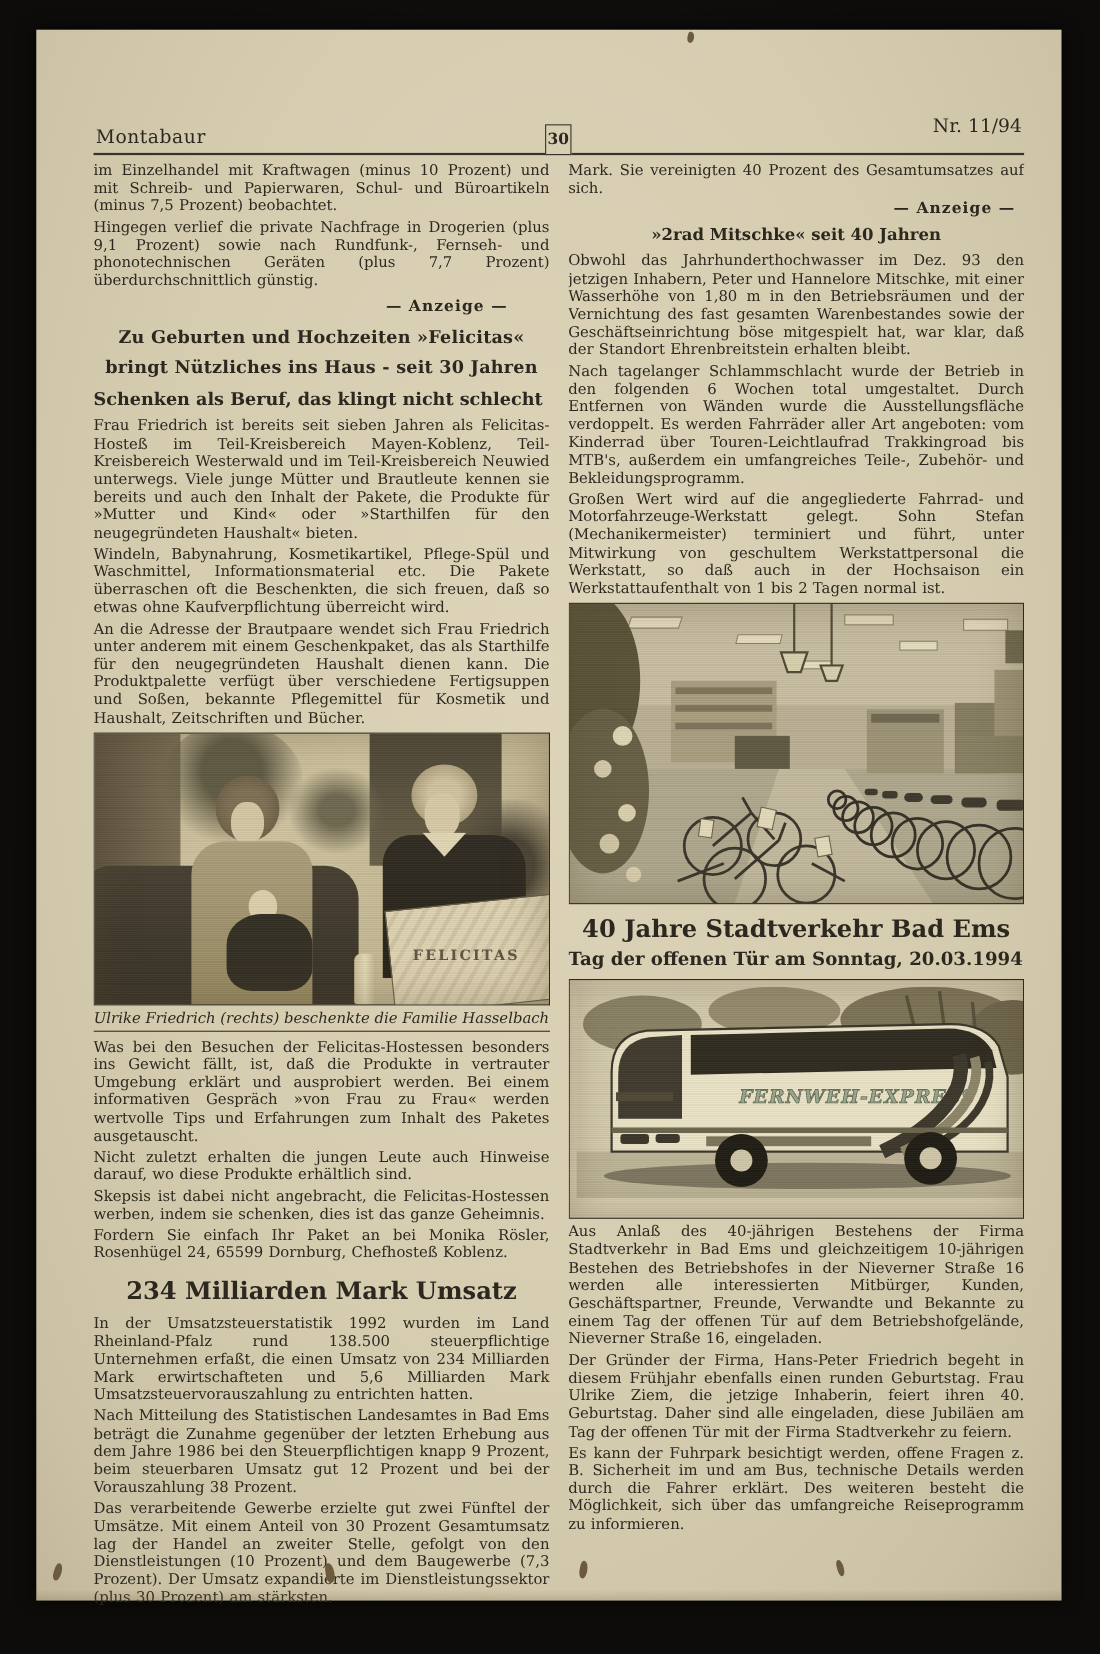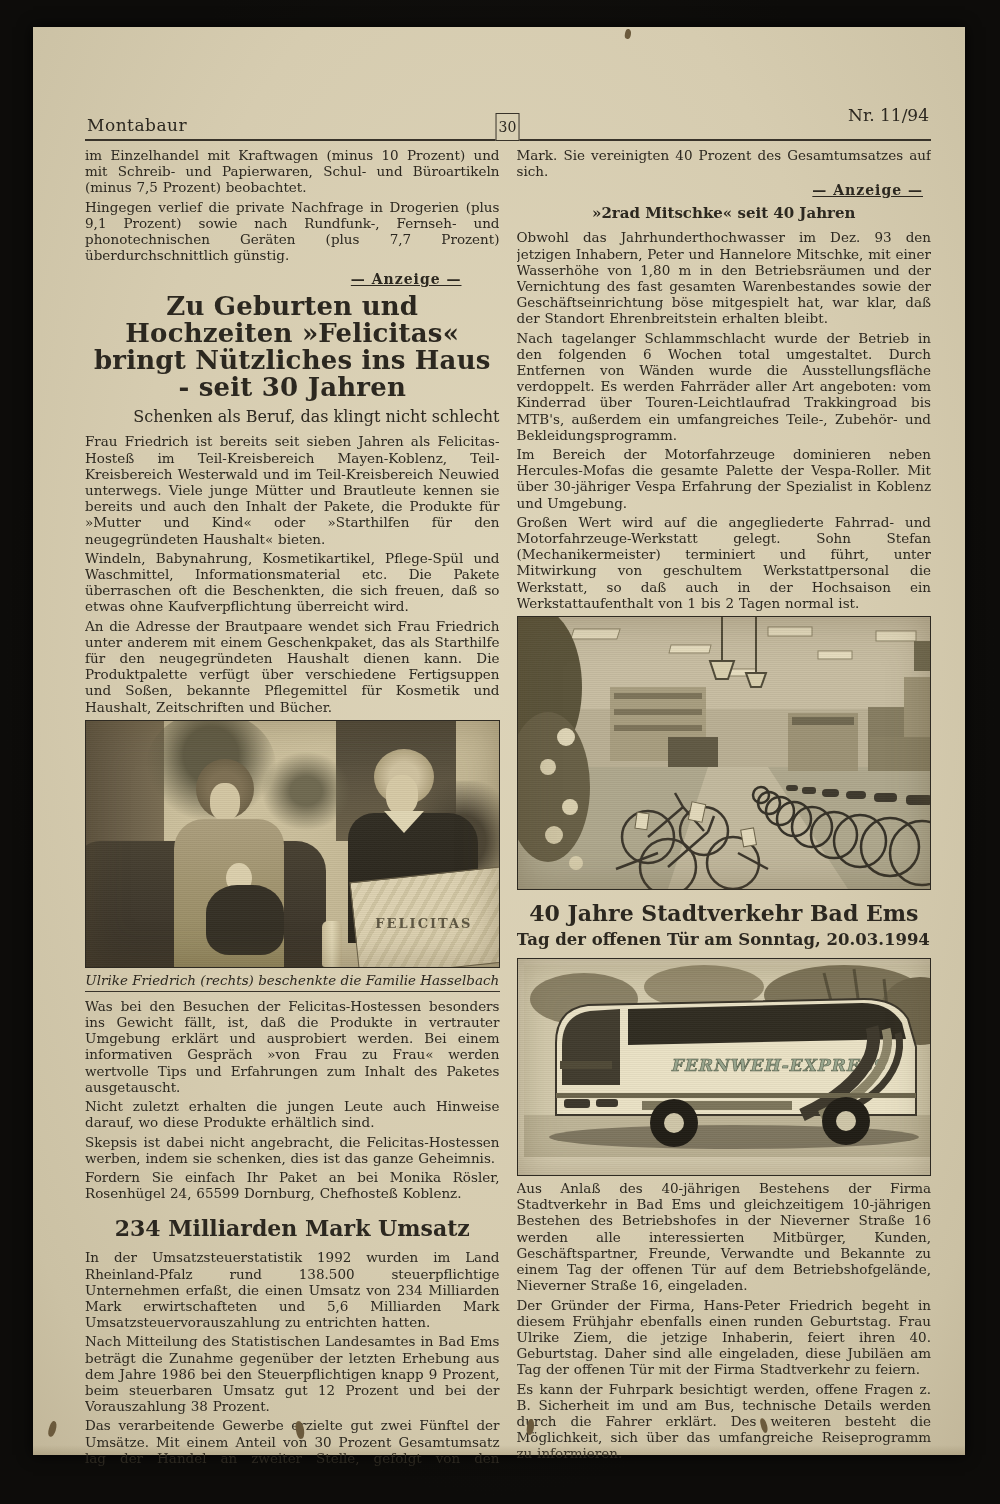--- a/index.html
+++ b/index.html
@@ -21,37 +21,37 @@
   
   .masthead{
     position:relative;height:52px;border-bottom:2px solid #38332a;text-align:right;
   }
   .mast-left{position:absolute;left:2px;bottom:4px;font-size:17px;letter-spacing:.5px;}
   .mast-right{position:absolute;right:2px;bottom:14px;font-size:17px;}
   .pagenum-box{
     position:absolute;left:50%;transform:translateX(-52%);bottom:-2px;
     width:22px;height:26px;border:1.5px solid #38332a;background:#d8cfb3;
     display:flex;align-items:center;justify-content:center;
-    font-size:14px;font-weight:normal;
+    font-size:14px;font-weight:bold;
   }
   
   .cols{display:flex;margin-top:6px;height:1322px;overflow:hidden;}
   .col{width:429px;overflow:hidden;}
   .col-right{margin-left:17px;position:relative;}
   p.body{
     font-size:13.5px;line-height:16.2px;text-align:justify;margin:0 0 3px 0;
     word-spacing:.5px;
   }
-  .anzeige{font-size:14px;font-weight:bold;letter-spacing:1px;text-align:right;margin:8px 38px 6px 0;text-decoration:underline;}
+  .anzeige{font-size:14px;font-weight:bold;letter-spacing:1px;text-align:right;margin:8px 38px 6px 0;}
   .anzeige.r{margin-right:8px;margin-top:2px;}
   h1.feli{
-    font-size:26px;line-height:27px;text-align:center;margin:6px 0 6px 0;font-weight:bold;
+    font-size:16px;line-height:27px;text-align:center;margin:6px 0 6px 0;font-weight:bold;
     letter-spacing:.2px;
   }
-  .subhead{font-size:16px;font-weight:normal;text-align:right;margin:0 0 7px 12px;}
+  .subhead{font-size:16px;font-weight:bold;text-align:left;margin:0 0 7px 0;}
   h2.small-hl{font-size:22px;text-align:center;margin:14px 0 8px 0;font-weight:bold;}
   h2.mitschke{font-size:15px;margin:2px 0 7px 0;text-align:center;font-weight:bold;}
   h2.stadt{font-size:22px;text-align:center;margin:10px 0 4px 0;font-weight:bold;}
   .stadt-sub{font-size:16.5px;font-weight:bold;text-align:left;margin:0 0 9px 0;}
   
   .photo-frame{border:1.5px solid #2e2a22;position:relative;overflow:hidden;margin:5px 0 4px 0;}
   .grain{position:absolute;inset:0;pointer-events:none;
     background:repeating-linear-gradient(0deg, rgba(60,50,30,.05) 0 1px, rgba(255,255,240,.03) 1px 2px);
     box-shadow:inset 0 0 40px rgba(90,75,45,.35);}
   .caption{font-size:13.5px;font-style:italic;text-align:center;line-height:16px;margin:2px 0 3px 0;}
@@ -146,21 +146,20 @@
       </div>
 
       <div class="col col-right">
 
         <p class="body">Mark. Sie vereinigten 40 Prozent des Gesamtumsatzes auf sich.</p>
         <div class="anzeige r">— Anzeige —</div>
 
         <h2 class="mitschke">»2rad Mitschke« seit 40 Jahren</h2>
         <p class="body">Obwohl das Jahrhunderthochwasser im Dez. 93 den jetzigen Inhabern, Peter und Hannelore Mitschke, mit einer Wasserhöhe von 1,80 m in den Betriebsräumen und der Vernichtung des fast gesamten Warenbestandes sowie der Geschäftseinrichtung böse mitgespielt hat, war klar, daß der Standort Ehrenbreitstein erhalten bleibt.</p>
         <p class="body">Nach tagelanger Schlammschlacht wurde der Betrieb in den folgenden 6 Wochen total umgestaltet. Durch Entfernen von Wänden wurde die Ausstellungsfläche verdoppelt. Es werden Fahrräder aller Art angeboten: vom Kinderrad über Touren-Leichtlaufrad Trakkingroad bis MTB's, außerdem ein umfangreiches Teile-, Zubehör- und Bekleidungsprogramm.</p>
-        <p class="body">Im Bereich der Motorfahrzeuge dominieren neben Hercules-Mofas die gesamte Palette der Vespa-Roller. Mit über 30-jähriger Vespa Erfahrung der Spezialist in Koblenz und Umgebung.</p>
         <p class="body">Großen Wert wird auf die angegliederte Fahrrad- und Motorfahrzeuge-Werkstatt gelegt. Sohn Stefan (Mechanikermeister) terminiert und führt, unter Mitwirkung von geschultem Werkstattpersonal die Werkstatt, so daß auch in der Hochsaison ein Werkstattaufenthalt von 1 bis 2 Tagen normal ist.</p>
 
         <div class="photo-frame" style="height:272px;">
           <svg width="426" height="272" viewBox="0 0 426 272">
             <rect x="0" y="0" width="426" height="92" fill="#c7bda2"></rect>
             <rect x="0" y="92" width="426" height="60" fill="#b9af94"></rect>
             <rect x="0" y="150" width="426" height="122" fill="#aea78d"></rect>
             <polygon points="150,272 190,150 250,150 330,272" fill="#c2b99e"></polygon>
 
             <g fill="#e6ddc0" stroke="#8d8468" stroke-width="1">

